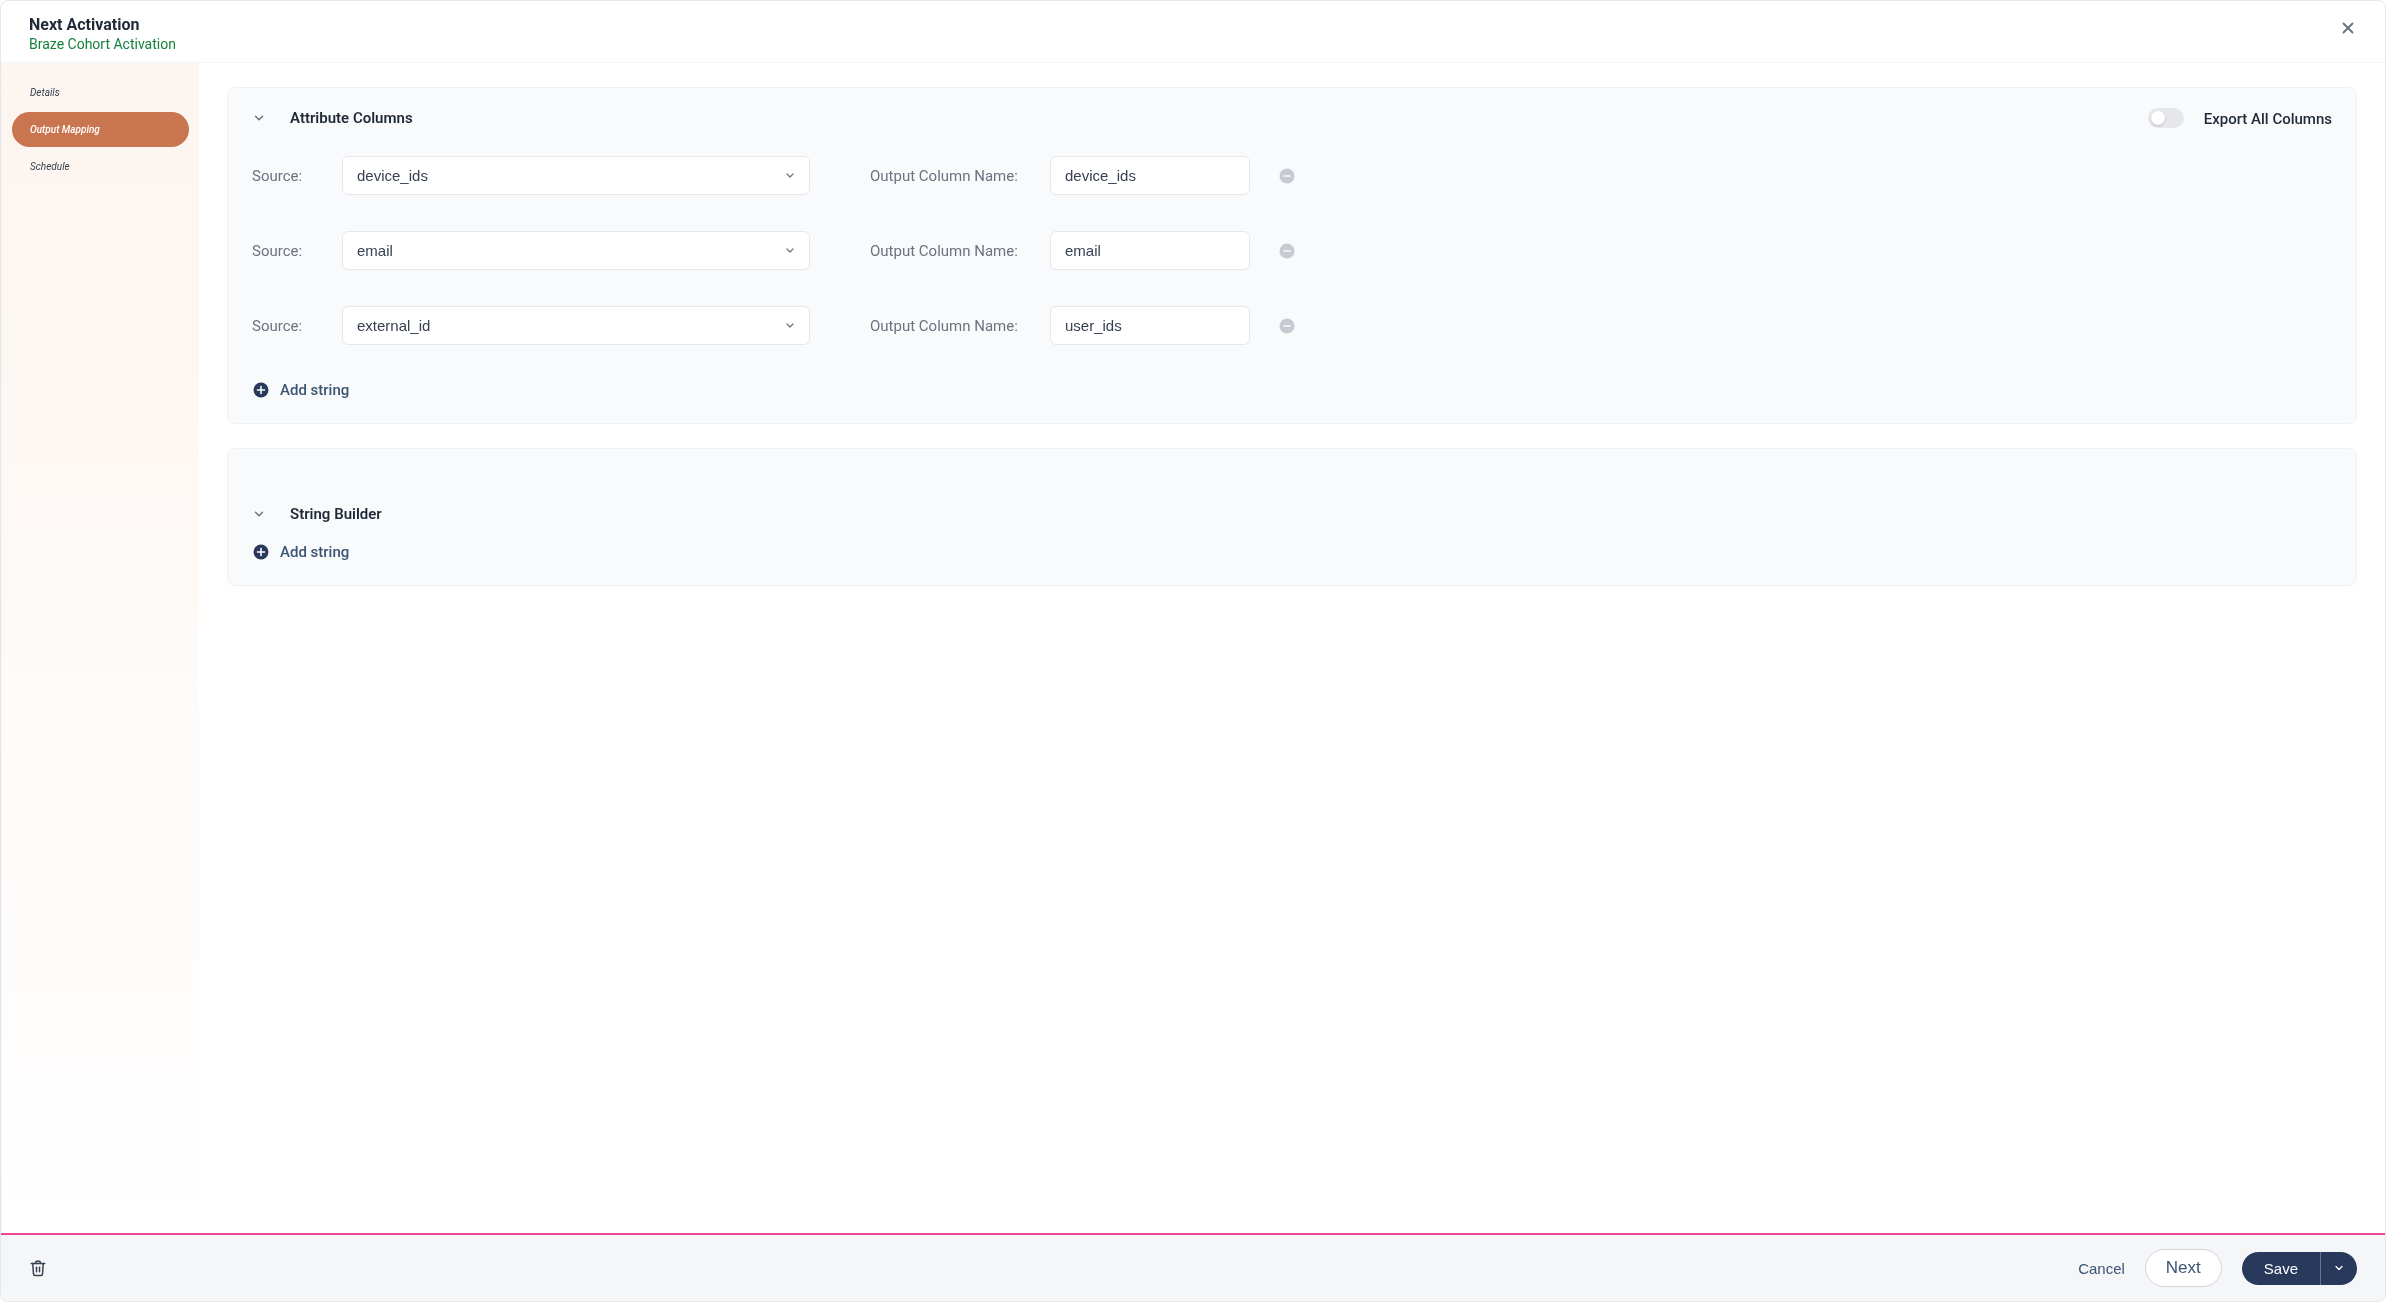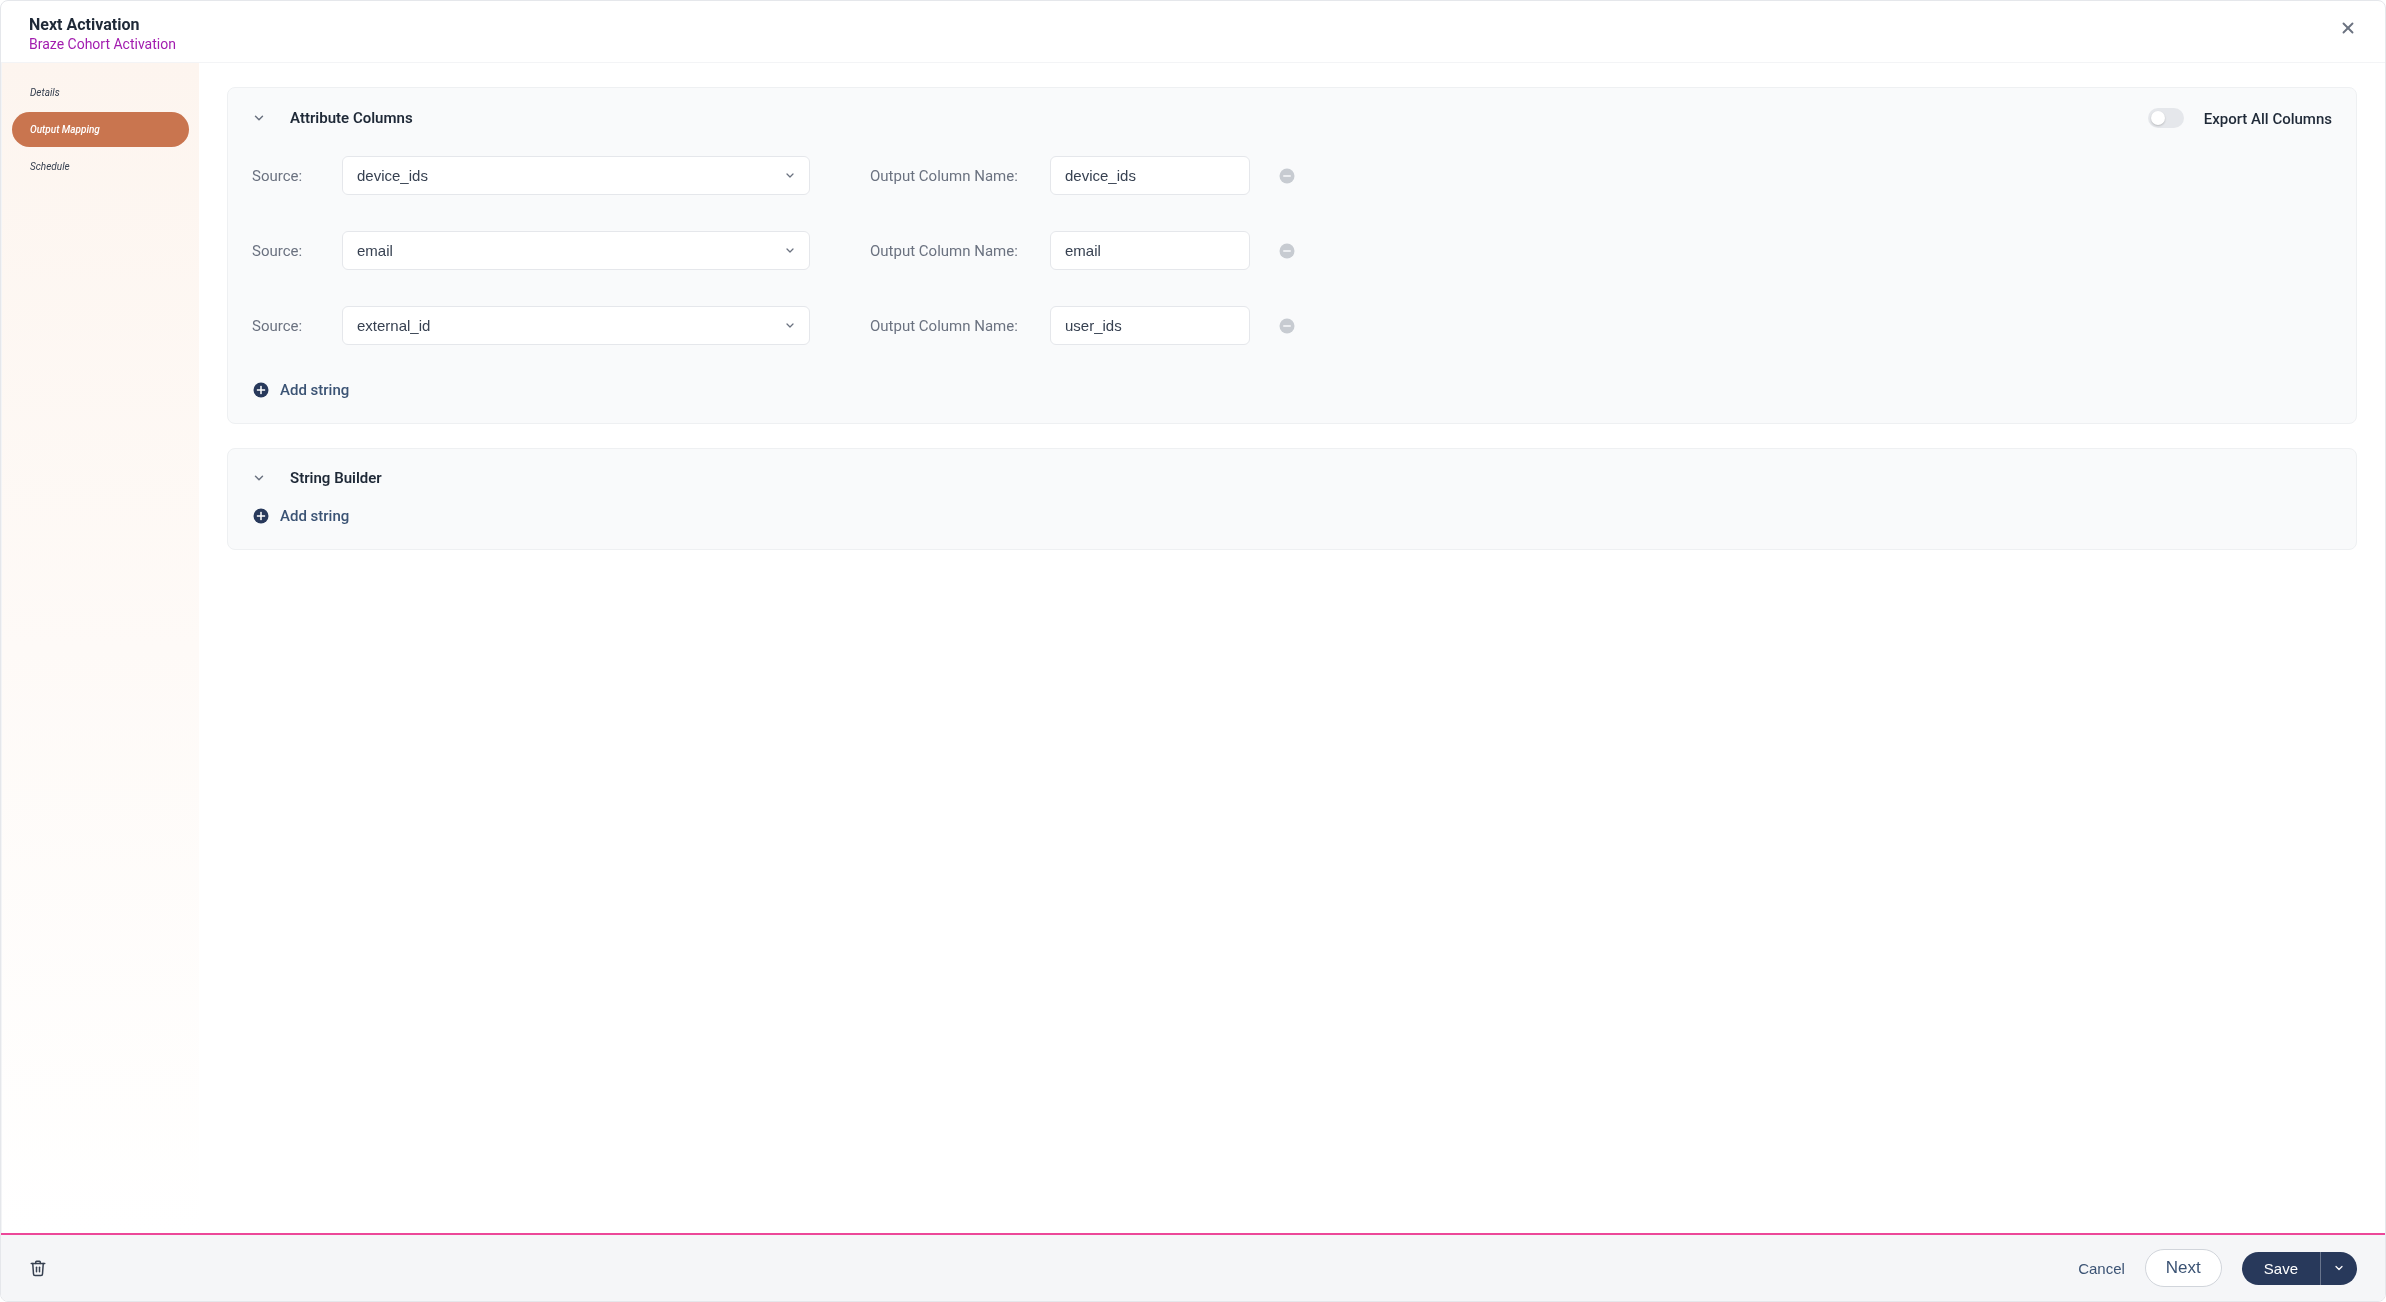--- a/index.html
+++ b/index.html
@@ -29,21 +29,21 @@
       padding: 14px 24px 10px 28px;
     }
     .modal-title {
       font-size: 16px;
       font-weight: 700;
       color: #1f2937;
     }
     .modal-subtitle {
       font-size: 14px;
       font-weight: 400;
-      color: #a21caf;
+      color: #15803d;
       margin-top: 2px;
     }
     .close-btn {
       background: none;
       border: none;
       cursor: pointer;
       color: #6b7280;
       padding: 4px;
       display: flex;
       align-items: center;
@@ -89,20 +89,21 @@
       margin-bottom: 24px;
     }
     .panel-header {
       display: flex;
       justify-content: space-between;
       align-items: center;
       margin-bottom: 28px;
     }
     .panel-header.no-margin {
       margin-bottom: 20px;
+      margin-top: 36px;
     }
     .panel-title-wrap {
       display: flex;
       align-items: center;
       gap: 24px;
     }
     .chevron-btn {
       background: none;
       border: none;
       cursor: pointer;

